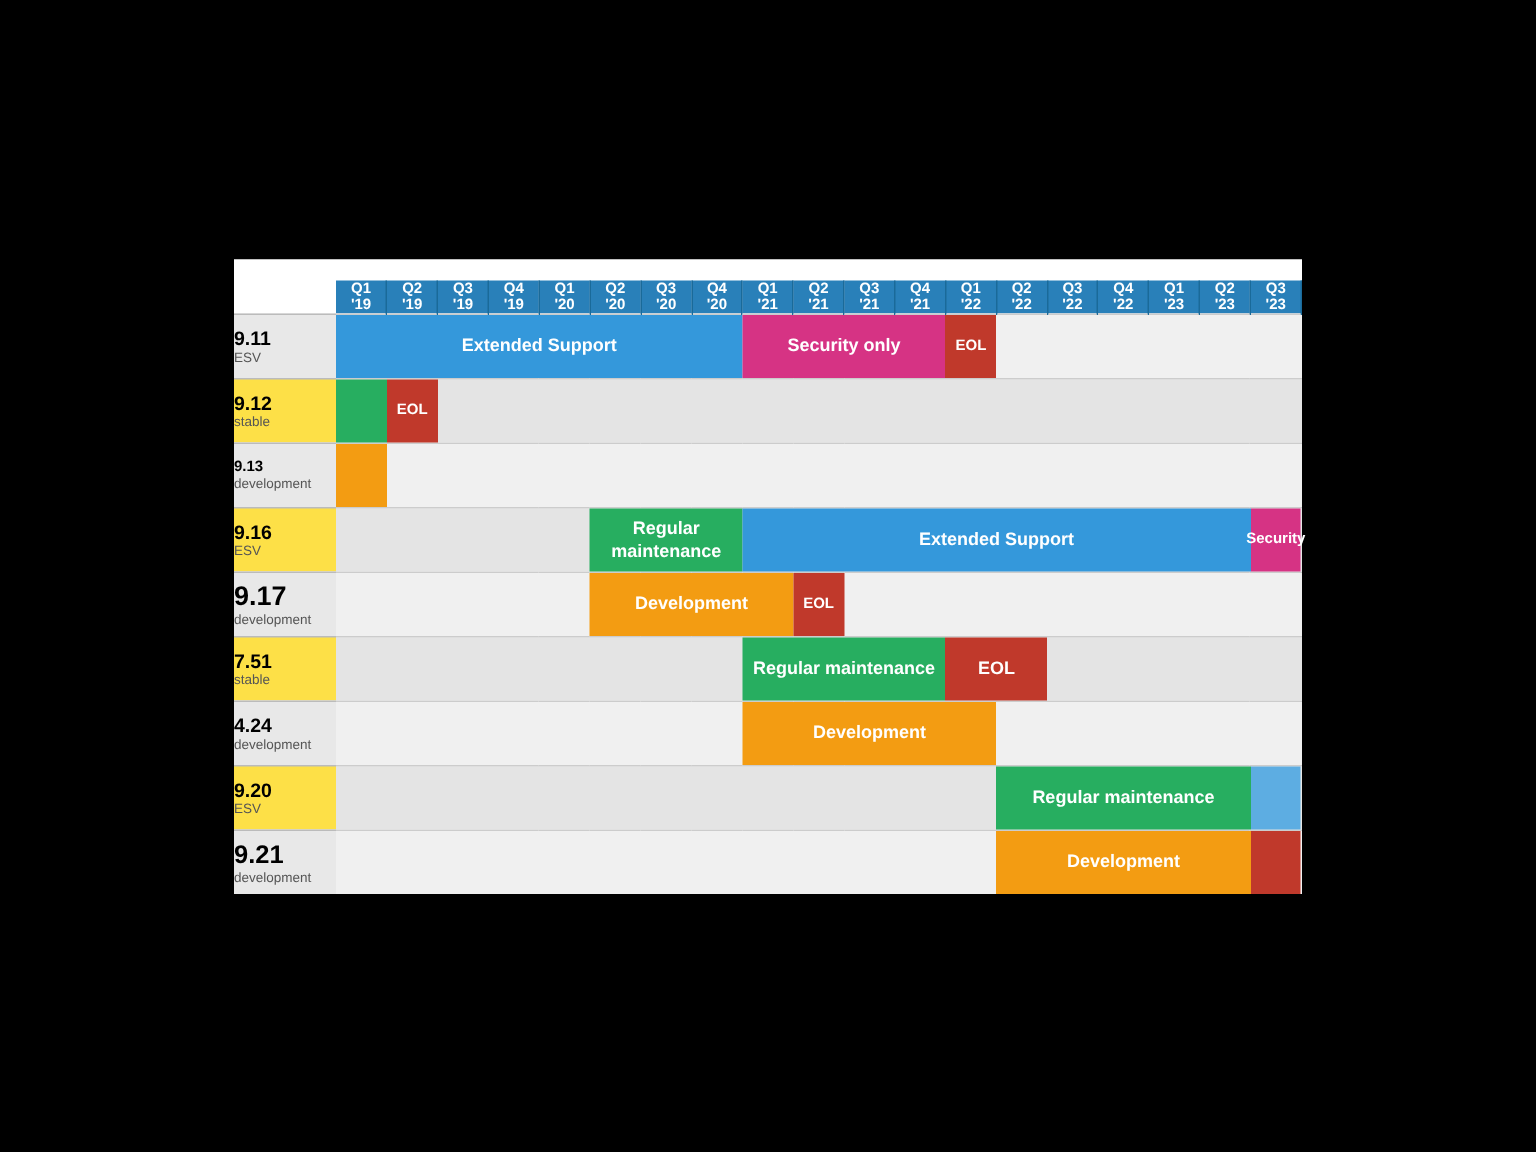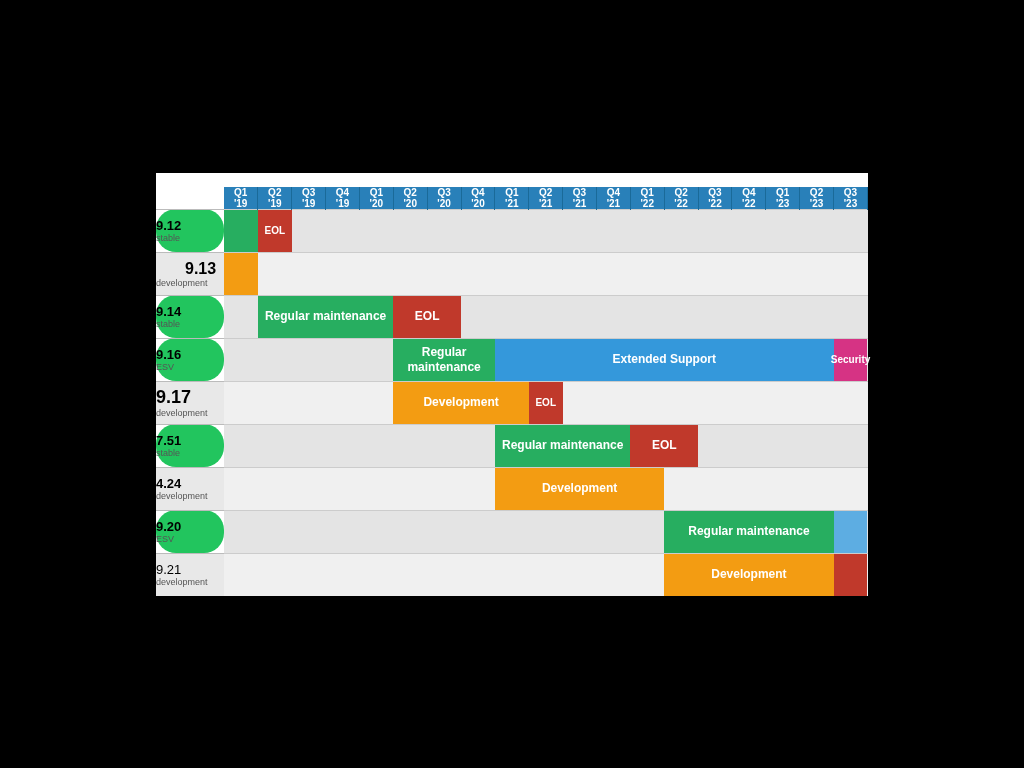--- a/index.html
+++ b/index.html
@@ -65,21 +65,21 @@
       text-align: center;
       padding: 3px 0;
       border-right: 1px solid #1a6a99;
     }
     .td-version {
       background: #e8e8e8;
       padding: 2px 4px;
       vertical-align: middle;
       border-top: 1px solid #bbb;
     }
-    .td-version.alt { background: #22c55e; border-radius: 20px; }
+    .td-version.alt { background: #fde047; }
     .td-data {
       background: #f0f0f0;
       border-top: 1px solid #ccc;
       height: 42px;
       padding: 0;
       vertical-align: middle;
     }
     .td-data.alt { background: #e4e4e4; }
   </style>
 </head>
@@ -169,61 +169,64 @@
             <div>'23</div>
           </th>
           <th class="th-quarter">
             <div>Q3</div>
             <div>'23</div>
           </th>
         </tr>
     </thead>
     <tbody id="table-body">
 
+    <tr>
+          <td class="td-version">
+            <div class="version-num" style="font-size:13px;font-weight:bold;">9.11</div>
+            <div class="version-type" style="font-size:9px;color:#555;">ESV</div>
+          </td>
+          <td class="td-data" colspan="19" style="padding: 0px; height: 42px;">
+            <div style="position: relative; width: 100%; height: 42px;">
+              <div style="position: absolute; inset: 0px; background: rgb(240, 240, 240);"></div>
+              <div style="position: absolute; left: 0%; width: 42.105%; top: 0px; height: 100%; background: rgb(52, 152, 219); display: flex; align-items: center; justify-content: center; font-weight: bold; font-size: 12px; color: rgb(255, 255, 255); text-align: center; line-height: 1.2; padding: 2px;">
+                <span style="white-space: normal;">Extended Support</span>
+              </div>
+              <div style="position: absolute; left: 42.105%; width: 21.053%; top: 0px; height: 100%; background: rgb(214, 51, 132); display: flex; align-items: center; justify-content: center; font-weight: bold; font-size: 12px; color: rgb(255, 255, 255); text-align: center; line-height: 1.2; padding: 2px;">
+                <span style="white-space: nowrap;">Security only</span>
+              </div>
+              <div style="position: absolute; left: 63.158%; width: 5.263%; top: 0px; height: 100%; background: rgb(192, 57, 43); display: flex; align-items: center; justify-content: center; font-weight: bold; font-size: 10px; color: rgb(255, 255, 255); text-align: center; line-height: 1.2; padding: 2px;">
+                <span style="white-space: nowrap;">EOL</span>
+              </div>
+            </div>
+          </td>
+        </tr>
         <tr>
           <td class="td-version alt">
             <div class="version-num" style="font-size:13px;font-weight:bold;">9.12</div>
             <div class="version-type" style="font-size:9px;color:#555;">stable</div>
           </td>
           <td class="td-data alt" colspan="19" style="padding: 0px; height: 42px;">
             <div style="position: relative; width: 100%; height: 42px;">
               <div style="position: absolute; inset: 0px; background: rgb(228, 228, 228);"></div>
               <div style="position: absolute; left: 0%; width: 5.263%; top: 0px; height: 100%; background: rgb(39, 174, 96); display: flex; align-items: center; justify-content: center; font-weight: bold; font-size: 10px; color: rgb(255, 255, 255); text-align: center; line-height: 1.2; padding: 2px;"></div>
               <div style="position: absolute; left: 5.263%; width: 5.263%; top: 0px; height: 100%; background: rgb(192, 57, 43); display: flex; align-items: center; justify-content: center; font-weight: bold; font-size: 10px; color: rgb(255, 255, 255); text-align: center; line-height: 1.2; padding: 2px;">
                 <span style="white-space: nowrap;">EOL</span>
               </div>
             </div>
           </td>
         </tr>
         <tr>
           <td class="td-version">
-            <div class="version-num" style="font-size:16px;font-weight:bold;margin-left:29px;">9.13</div>
+            <div class="version-num" style="font-size:10px;font-weight:bold;">9.13</div>
             <div class="version-type" style="font-size:9px;color:#555;">development</div>
           </td>
           <td class="td-data" colspan="19" style="padding: 0px; height: 42px;">
             <div style="position: relative; width: 100%; height: 42px;">
               <div style="position: absolute; inset: 0px; background: rgb(240, 240, 240);"></div>
               <div style="position: absolute; left: 0%; width: 5.263%; top: 0px; height: 100%; background: rgb(243, 156, 18); display: flex; align-items: center; justify-content: center; font-weight: bold; font-size: 10px; color: rgb(255, 255, 255); text-align: center; line-height: 1.2; padding: 2px;"></div>
-            </div>
-          </td>
-        </tr>
-        <tr>
-          <td class="td-version alt">
-            <div class="version-num" style="font-size:13px;font-weight:bold;">9.14</div>
-            <div class="version-type" style="font-size:9px;color:#555;">stable</div>
-          </td>
-          <td class="td-data alt" colspan="19" style="padding: 0px; height: 42px;">
-            <div style="position: relative; width: 100%; height: 42px;">
-              <div style="position: absolute; inset: 0px; background: rgb(228, 228, 228);"></div>
-              <div style="position: absolute; left: 5.263%; width: 21.053%; top: 0px; height: 100%; background: rgb(39, 174, 96); display: flex; align-items: center; justify-content: center; font-weight: bold; font-size: 12px; color: rgb(255, 255, 255); text-align: center; line-height: 1.2; padding: 2px;">
-                <span style="white-space: normal;">Regular maintenance</span>
-              </div>
-              <div style="position: absolute; left: 26.316%; width: 10.526%; top: 0px; height: 100%; background: rgb(192, 57, 43); display: flex; align-items: center; justify-content: center; font-weight: bold; font-size: 12px; color: rgb(255, 255, 255); text-align: center; line-height: 1.2; padding: 2px;">
-                <span style="white-space: nowrap;">EOL</span>
-              </div>
             </div>
           </td>
         </tr>
         <tr>
           <td class="td-version alt">
             <div class="version-num" style="font-size:13px;font-weight:bold;">9.16</div>
             <div class="version-type" style="font-size:9px;color:#555;">ESV</div>
           </td>
           <td class="td-data alt" colspan="19" style="padding: 0px; height: 42px;">
             <div style="position: relative; width: 100%; height: 42px;">
@@ -298,21 +301,21 @@
               <div style="position: absolute; inset: 0px; background: rgb(228, 228, 228);"></div>
               <div style="position: absolute; left: 68.421%; width: 26.316%; top: 0px; height: 100%; background: rgb(39, 174, 96); display: flex; align-items: center; justify-content: center; font-weight: bold; font-size: 12px; color: rgb(255, 255, 255); text-align: center; line-height: 1.2; padding: 2px;">
                 <span style="white-space: normal;">Regular maintenance</span>
               </div>
               <div style="position: absolute; left: 94.737%; width: 5.263%; top: 0px; height: 100%; background: rgb(93, 173, 226); display: flex; align-items: center; justify-content: center; font-weight: bold; font-size: 10px; color: rgb(255, 255, 255); text-align: center; line-height: 1.2; padding: 2px;"></div>
             </div>
           </td>
         </tr>
         <tr>
           <td class="td-version">
-            <div class="version-num" style="font-size:13px;font-weight:normal;">9.21</div>
+            <div class="version-num" style="font-size:17px;font-weight:bold;">9.21</div>
             <div class="version-type" style="font-size:9px;color:#555;">development</div>
           </td>
           <td class="td-data" colspan="19" style="padding: 0px; height: 42px;">
             <div style="position: relative; width: 100%; height: 42px;">
               <div style="position: absolute; inset: 0px; background: rgb(240, 240, 240);"></div>
               <div style="position: absolute; left: 68.421%; width: 26.316%; top: 0px; height: 100%; background: rgb(243, 156, 18); display: flex; align-items: center; justify-content: center; font-weight: bold; font-size: 12px; color: rgb(255, 255, 255); text-align: center; line-height: 1.2; padding: 2px;">
                 <span style="white-space: nowrap;">Development</span>
               </div>
               <div style="position: absolute; left: 94.737%; width: 5.263%; top: 0px; height: 100%; background: rgb(192, 57, 43); display: flex; align-items: center; justify-content: center; font-weight: bold; font-size: 10px; color: rgb(255, 255, 255); text-align: center; line-height: 1.2; padding: 2px;"></div>
             </div>

